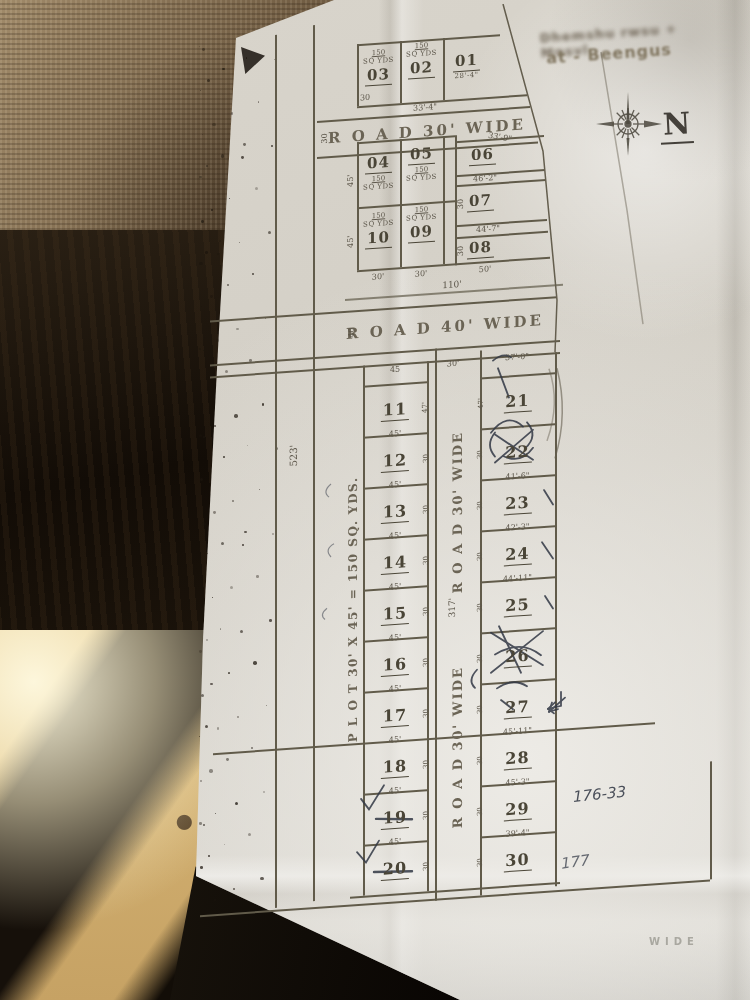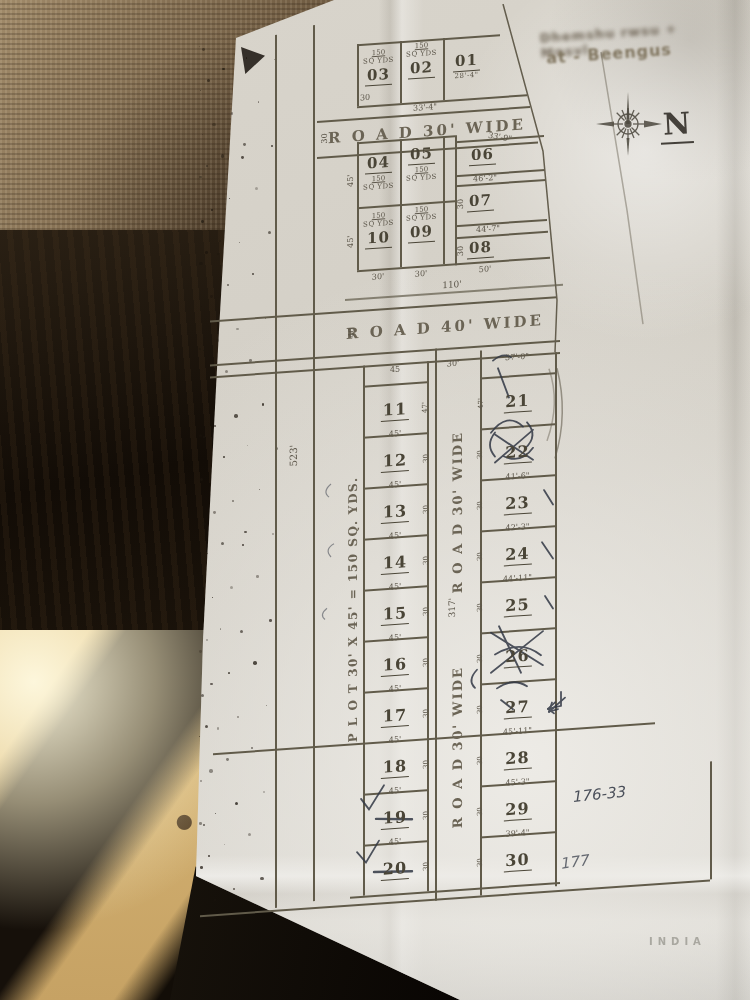--- a/index.html
+++ b/index.html
@@ -515,14 +515,14 @@
     <span class="tdim" data-name="plot-width-dim">39'-4"</span>
     <span class="n num" data-name="plot-number">30</span>
     <span class="stk sl" data-name="plot-depth-dim">30</span>
   </div>
 
   <span class="hand" style="left:328px;top:788px;transform:rotate(-2deg)" data-name="survey-note">176-33</span>
   <span class="hand" style="left:316px;top:854px;transform:rotate(-4deg);opacity:.7" data-name="survey-note-2">177</span>
 </div>
 
 <div class="abs wm" data-name="olx-watermark">
-  <span class="sub abs" data-name="olx-country-label">INDIA</span>
+  <span class="sub abs" data-name="olx-country-label">WIDE</span>
 </div>
 
 </body></html>

